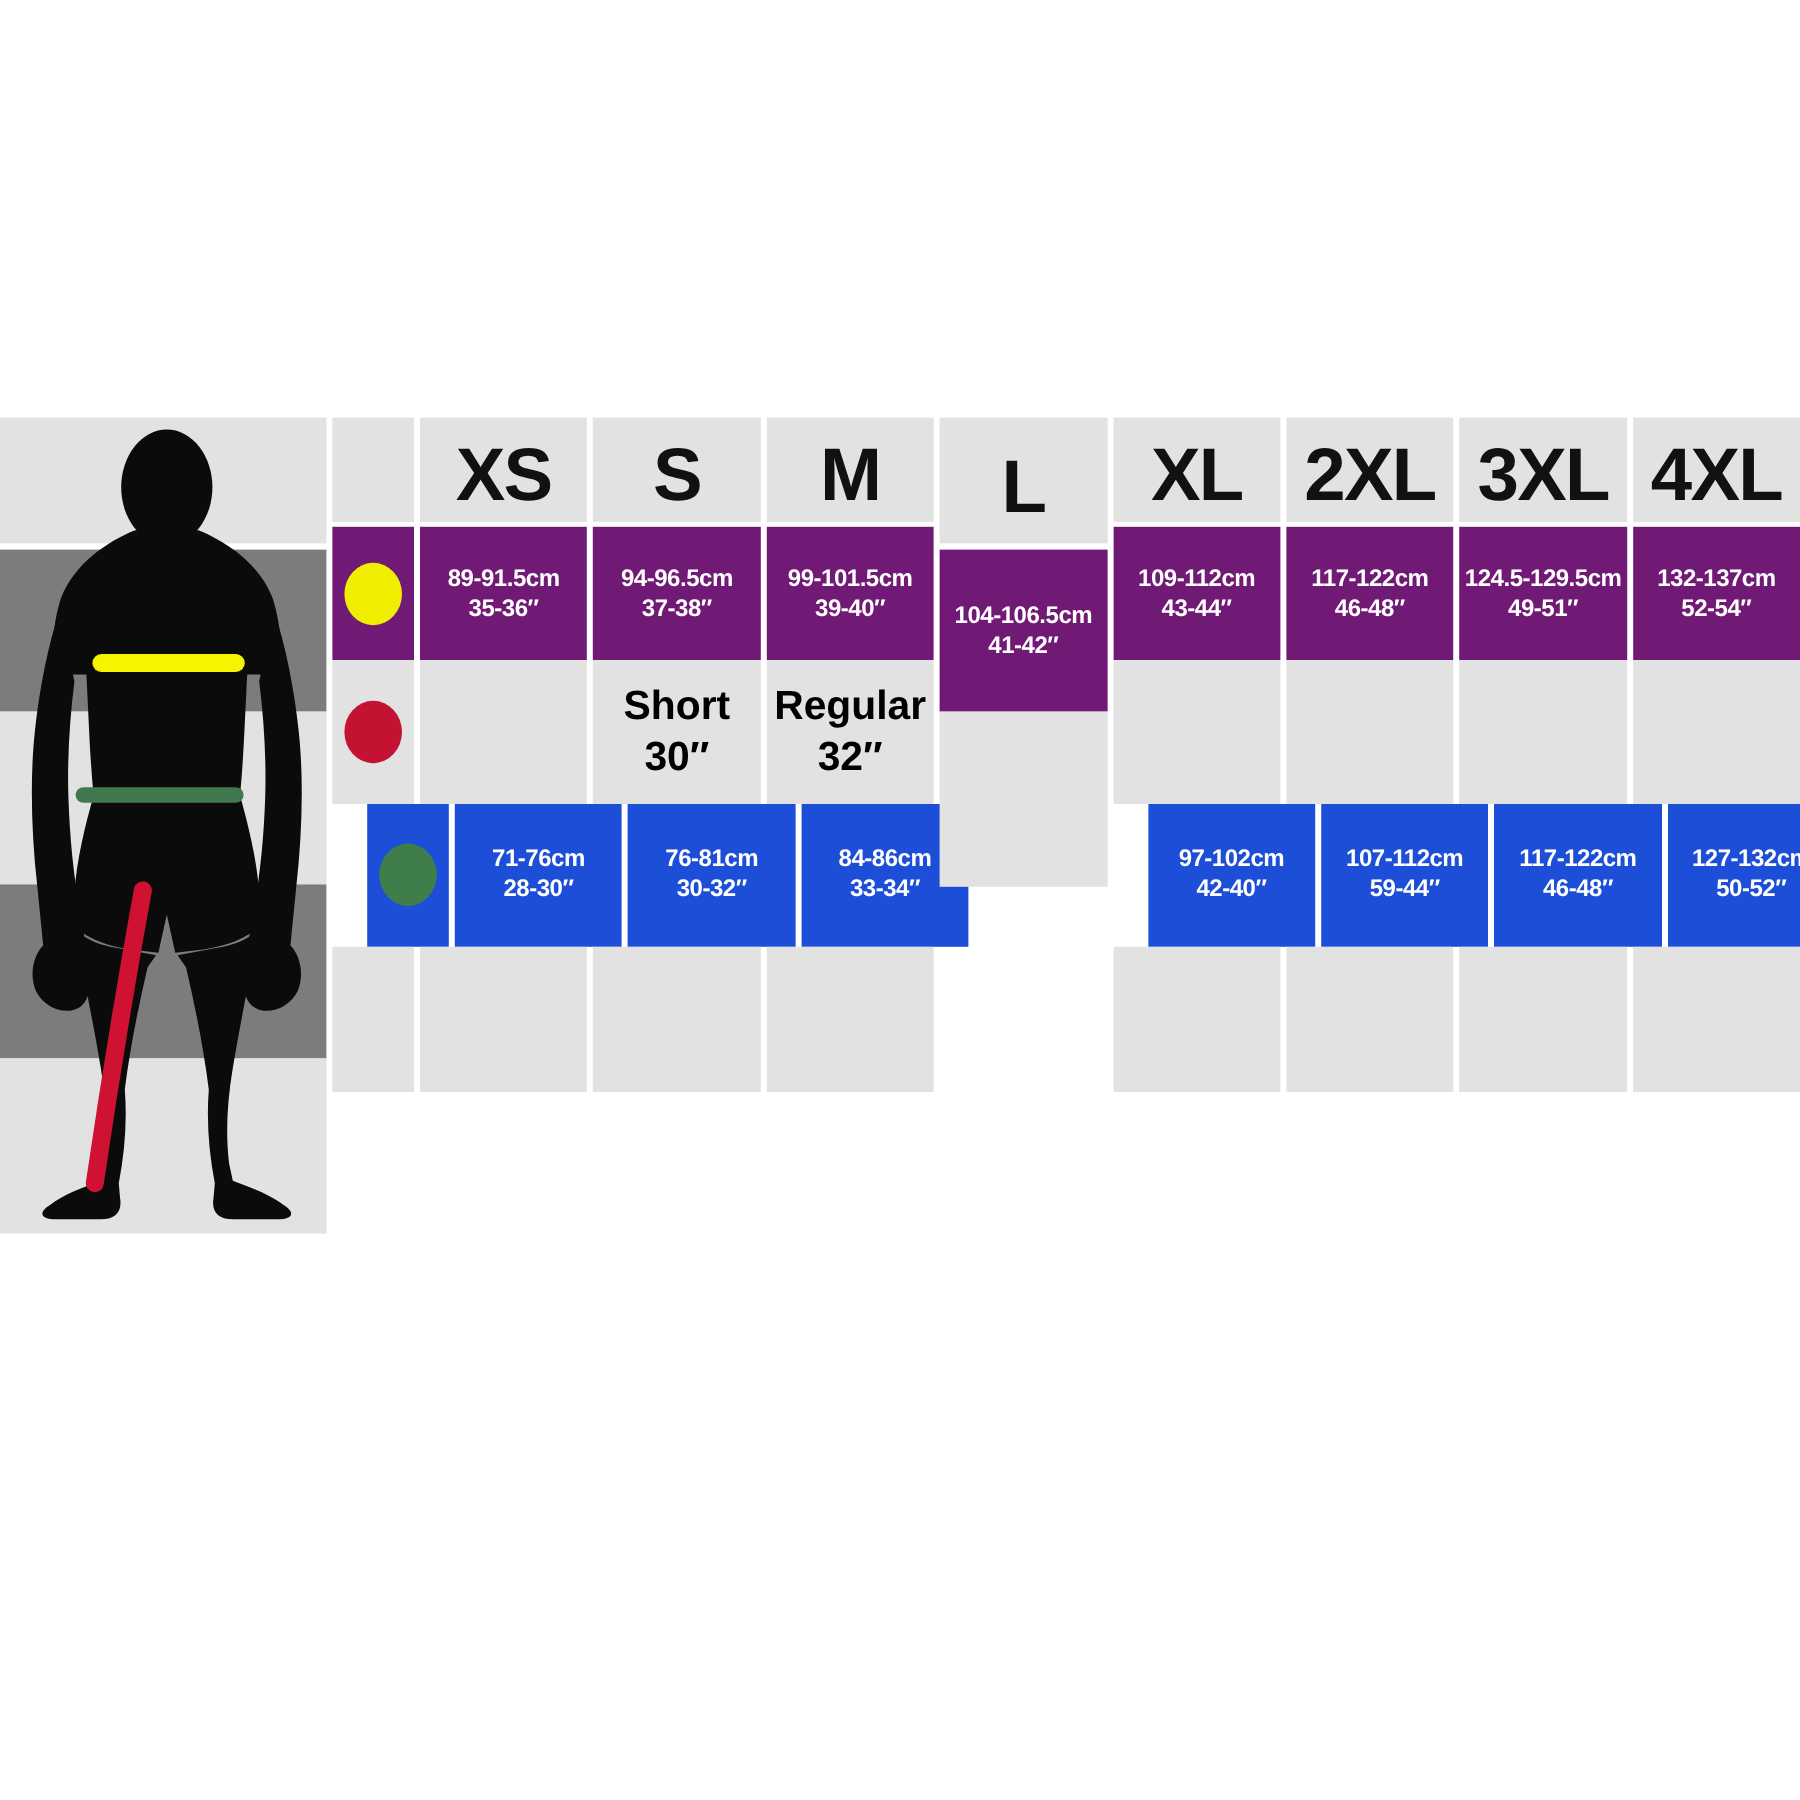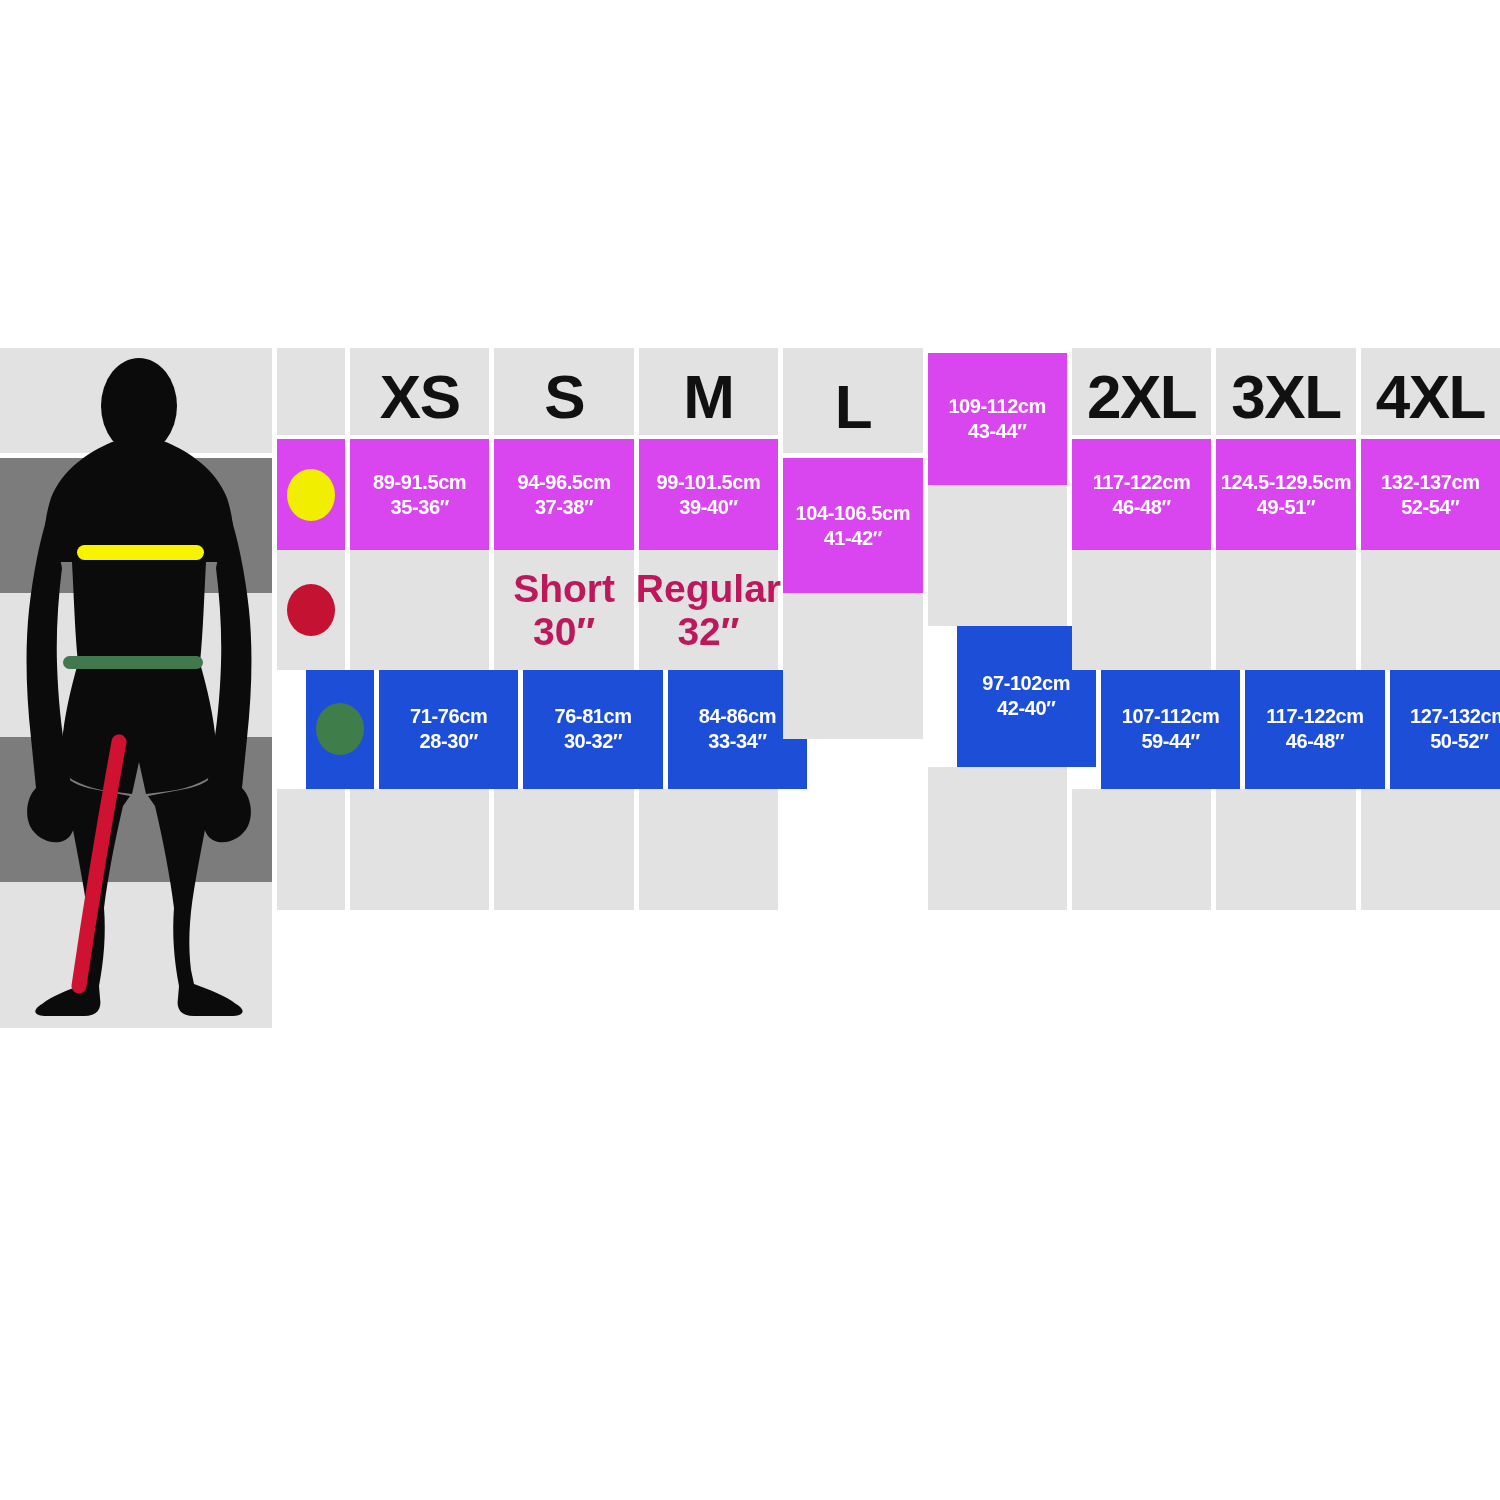--- a/index.html
+++ b/index.html
@@ -13,34 +13,34 @@
   }
   .col{display:flex;flex-direction:column;flex:1;min-width:0;}
   .figure-col{width:272px;flex:0 0 272px;position:relative;}
   .dot-col{width:68px;flex:0 0 68px;}
   .cell{
     width:100%;box-sizing:border-box;display:flex;flex-direction:column;
     align-items:center;justify-content:center;text-align:center;
   }
   .h-cell{height:105px;background:#e2e2e2;}
   .gap-row{height:5px;background:#ffffff;}
-  .chest-cell{height:135px;background:#d946ef;}
+  .chest-cell{height:135px;background:#701a75;}
   .len-cell{height:144px;background:#e2e2e2;}
   .waist-cell{height:145px;background:#1d4ed8;margin-left:29px;}
   .bottom-cell{height:146px;background:#e2e2e2;}
   .size-label{
     font-size:62px;font-weight:bold;color:#111111;letter-spacing:-1.5px;
     padding-top:12px;line-height:1;
   }
   .m-line{
     font-size:20px;font-weight:bold;color:#ffffff;line-height:25px;
     letter-spacing:-0.4px;white-space:nowrap;
   }
   .l-line{
-    font-size:39px;font-weight:bold;color:#be185d;line-height:43px;
+    font-size:34px;font-weight:bold;color:#000000;line-height:43px;
     white-space:nowrap;
   }
   .dot{width:48px;height:52px;border-radius:50%;}
   .dot-yellow{background:#f2ee00;}
   .dot-red{background:#c41232;}
   .dot-green{background:#3f7d4b;}
   .stripe{width:100%;}
   .s1{height:105px;background:#e2e2e2;}
   .s2{height:5px;background:#ffffff;}
   .s3{height:135px;background:#7c7c7c;}
@@ -159,20 +159,23 @@
       </div>
       <div class="gap-row"></div>
       <div class="cell chest-cell">
         <div class="m-line">104-106.5cm</div>
         <div class="m-line">41-42″</div>
       </div>
       <div class="cell bottom-cell"></div>
     </div>
 
     <div class="col">
+      <div class="cell h-cell">
+        <span class="size-label">XL</span>
+      </div>
       <div class="gap-row"></div>
       <div class="cell chest-cell">
         <div class="m-line">109-112cm</div>
         <div class="m-line">43-44″</div>
       </div>
       <div class="cell len-cell">
         <div class="l-line"></div>
         <div class="l-line"></div>
       </div>
       <div class="cell waist-cell">

